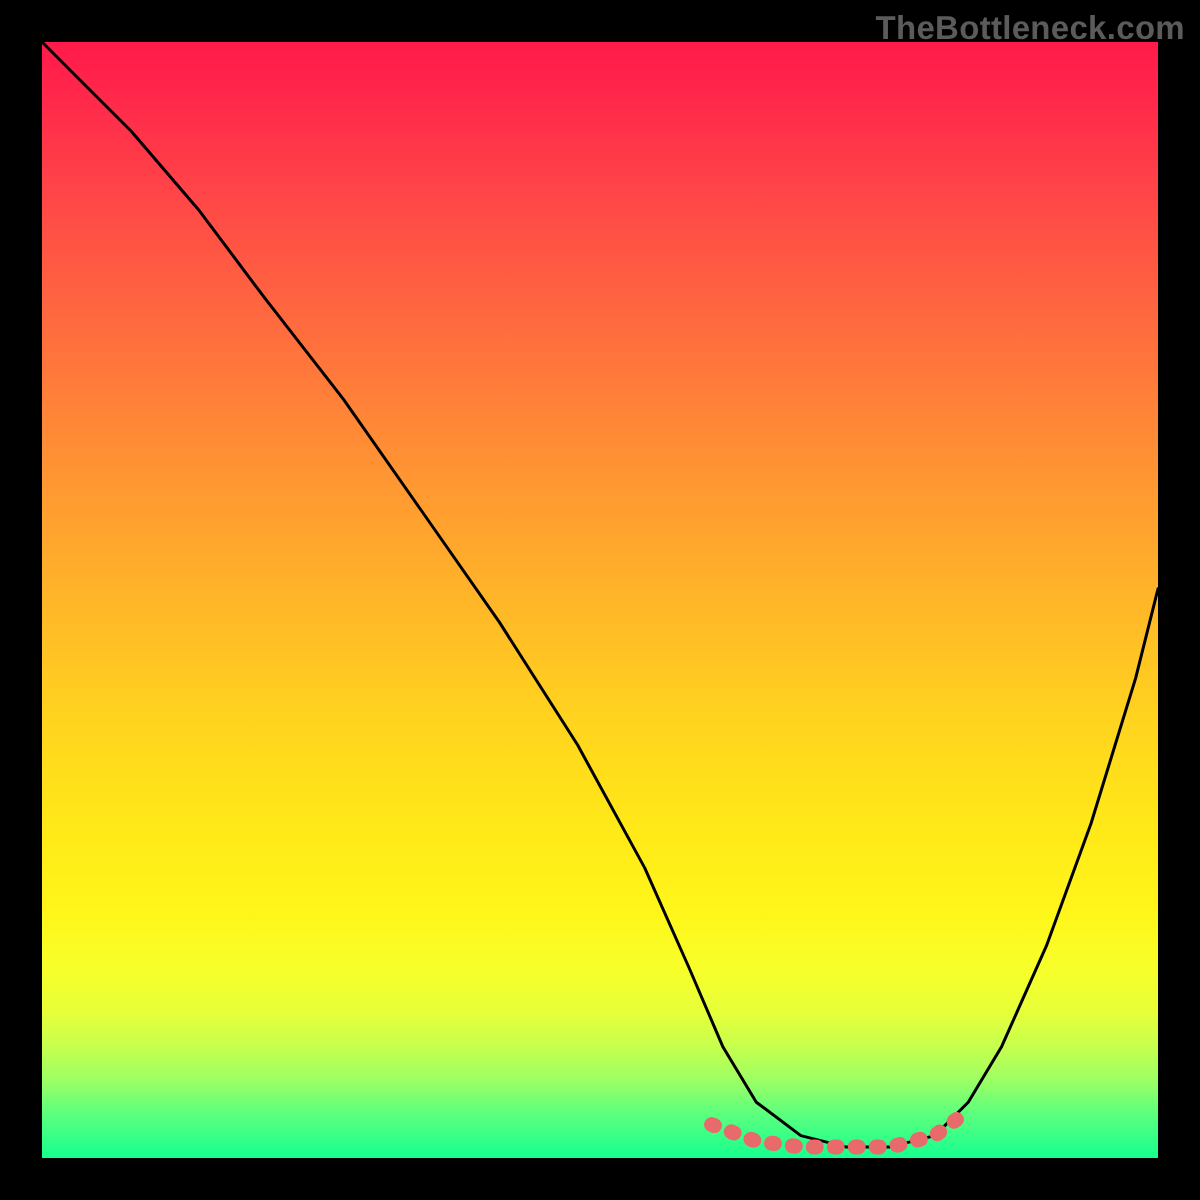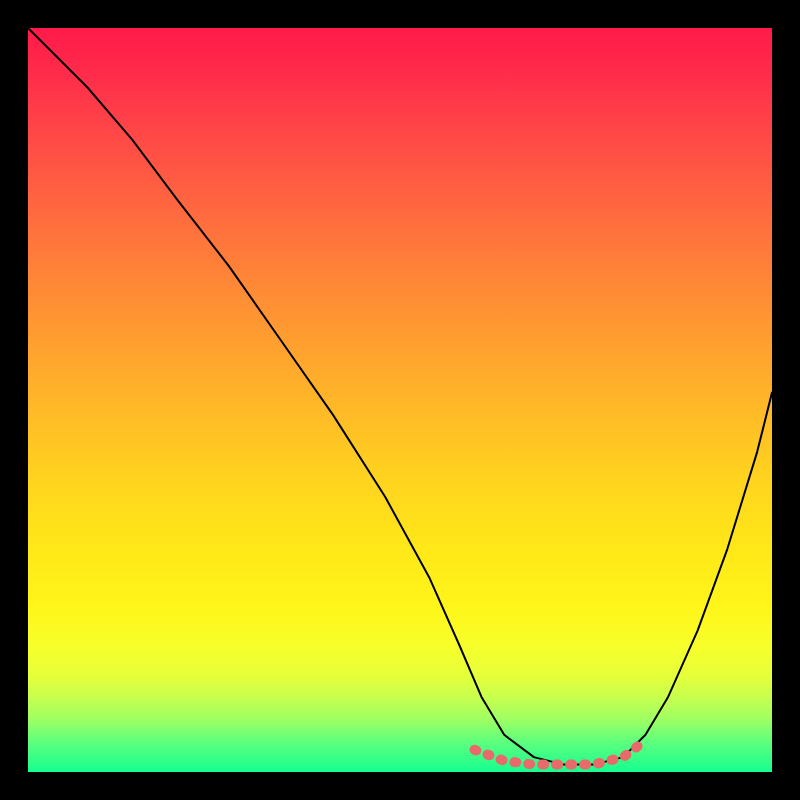--- a/index.html
+++ b/index.html
@@ -45,20 +45,21 @@
   .svg-layer {
     position: absolute;
     inset: 0;
     width: 100%;
     height: 100%;
   }
 </style>
 </head>
 <body>
 <div class="container">
+  <div class="watermark">TheBottleneck.com</div>
   <div class="plot">
     <div class="gradient-bg"></div>
     <svg class="svg-layer" viewBox="0 0 744 744" preserveAspectRatio="none">
       <path id="curve-path" fill="none" stroke="#000000" stroke-width="2" stroke-linejoin="round" stroke-linecap="round" d="M0.0 0.0 L22.3 22.3 L59.5 59.5 L104.2 111.6 L148.8 171.1 L200.9 238.1 L253.0 312.5 L305.0 386.9 L357.1 468.7 L401.8 550.6 L431.5 617.5 L453.8 669.6 L476.2 706.8 L505.9 729.1 L535.7 736.6 L565.4 736.6 L595.2 729.1 L617.5 706.8 L639.8 669.6 L669.6 602.6 L699.4 520.8 L729.1 424.1 L744.0 364.6"></path>
       <path id="marker-path" fill="none" stroke="#e86a6a" stroke-width="10" stroke-linecap="round" stroke-linejoin="round" stroke-dasharray="2 12" d="M446.4 721.7 L476.2 732.8 L505.9 736.6 L535.7 736.6 L565.4 736.6 L595.2 729.1 L610.1 718.0"></path>
     </svg>
   </div>
 </div>
 
 </body></html>

